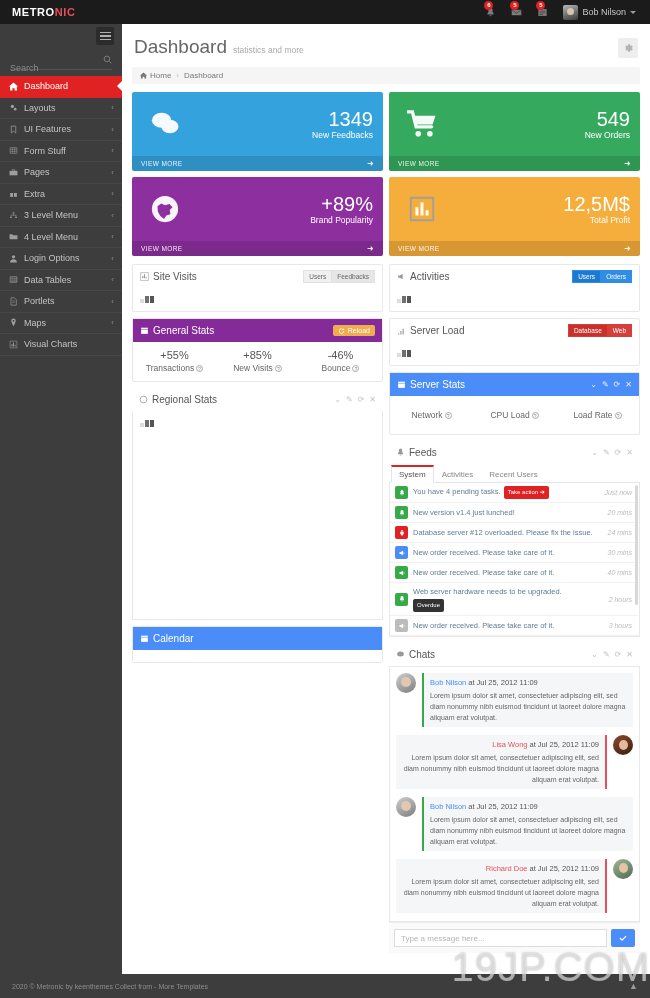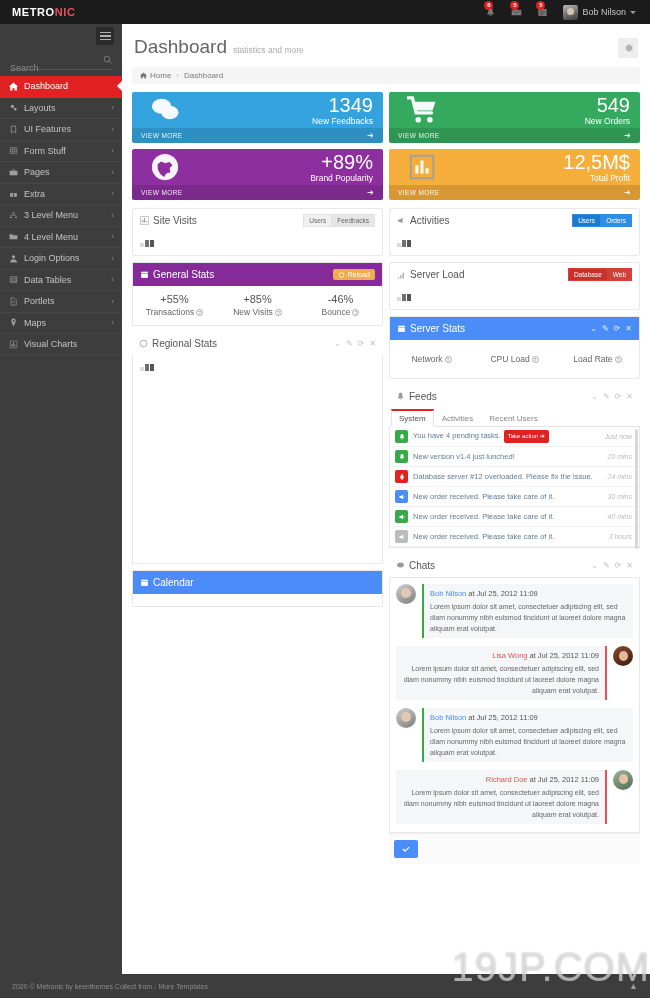--- a/index.html
+++ b/index.html
@@ -103,21 +103,21 @@
     font-size: 8px; color: #777; gap: 5px;
   }
   .breadcrumb .sep { color: #bbb; }
   .bc-home { display:flex; align-items:center; gap:3px; }
   .bc-home svg { fill: #777; }
 
   
   .tiles { display: flex; flex-wrap: wrap; padding: 8px 7px 0 7px; }
   .tile-wrap { width: 50%; padding: 0 3px 6px 3px; }
   .tile { border-radius: 2px; overflow: hidden; position: relative; }
-  .tile-body { height: 36px; display: flex; align-items: center; padding: 0 10px; }
+  .tile-body { height: 64px; display: flex; align-items: center; padding: 0 10px; }
   .tile-ico { width: 46px; display: flex; align-items: center; justify-content: center; }
   .tile-ico svg { fill: #fff; opacity: .95; }
   .tile-nums { margin-left: auto; text-align: right; color: #fff; }
   .tile-number { font-size: 20px; line-height: 21px; font-weight: normal; }
   .tile-desc { font-size: 8.5px; }
   .tile-more {
     height: 15px; display: flex; align-items: center;
     padding: 0 9px; color: rgba(255,255,255,.9); font-size: 6.5px;
     letter-spacing: .4px; background: rgba(0,0,0,.12);
   }
@@ -802,20 +802,29 @@
             </div>
             <div class="feed-item">
               <span class="feed-ico f-green">
                 <svg width="8" height="8" viewBox="0 0 16 16" fill="#fff">
                   <path d="M3 6v4h2.6l4.4 2.6V3.4L5.6 6z"></path>
                   <path d="M11.6 5.6c.8.7.8 4.1 0 4.8" fill="none" stroke="#fff" stroke-width="1.1"></path>
                 </svg>
               </span>
               <span class="feed-txt"><span>New order received. Please take care of it.</span></span>
               <span class="feed-time">40 mins</span>
+            </div>
+            <div class="feed-item">
+              <span class="feed-ico f-green">
+                <svg width="8" height="8" viewBox="0 0 16 16" fill="#fff">
+                  <path d="M8 2a3 3 0 0 0-3 3v3L4 9.5v1h8v-1L11 8V5a3 3 0 0 0-3-3zM6.6 11.6a1.4 1.4 0 0 0 2.8 0z"></path>
+                </svg>
+              </span>
+              <span class="feed-txt"><span>Web server hardware needs to be upgraded.</span><br><span class="pill-overdue">Overdue</span></span>
+              <span class="feed-time">2 hours</span>
             </div>
             <div class="feed-item">
               <span class="feed-ico f-grey">
                 <svg width="8" height="8" viewBox="0 0 16 16" fill="#fff">
                   <path d="M3 6v4h2.6l4.4 2.6V3.4L5.6 6z"></path>
                   <path d="M11.6 5.6c.8.7.8 4.1 0 4.8" fill="none" stroke="#fff" stroke-width="1.1"></path>
                 </svg>
               </span>
               <span class="feed-txt"><span>New order received. Please take care of it.</span></span>
               <span class="feed-time">3 hours</span>
@@ -852,20 +861,21 @@
                 <div class="avatar av-bob"></div>
                 <div class="bubble"><span class="chat-name">Bob Nilson</span> <span class="chat-when">at Jul 25, 2012 11:09</span><div class="chat-msg">Lorem ipsum dolor sit amet, consectetuer adipiscing elit, sed diam nonummy nibh euismod tincidunt ut laoreet dolore magna aliquam erat volutpat.</div></div>
               </div>
               <div class="chat out">
                 <div class="avatar av-rich"></div>
                 <div class="bubble"><span class="chat-name">Richard Doe</span> <span class="chat-when">at Jul 25, 2012 11:09</span><div class="chat-msg">Lorem ipsum dolor sit amet, consectetuer adipiscing elit, sed diam nonummy nibh euismod tincidunt ut laoreet dolore magna aliquam erat volutpat.</div></div>
               </div>
             </div>
         </div>
         <div class="chat-form">
+          <div class="chat-input">Type a message here...</div>
           <div class="chat-send">
             <svg width="10" height="10" viewBox="0 0 16 16">
                 <path d="M3 8l3.5 3.5L13 5"></path>
               </svg>
           </div>
         </div>
       </div>
 
     </div>
   </div>

